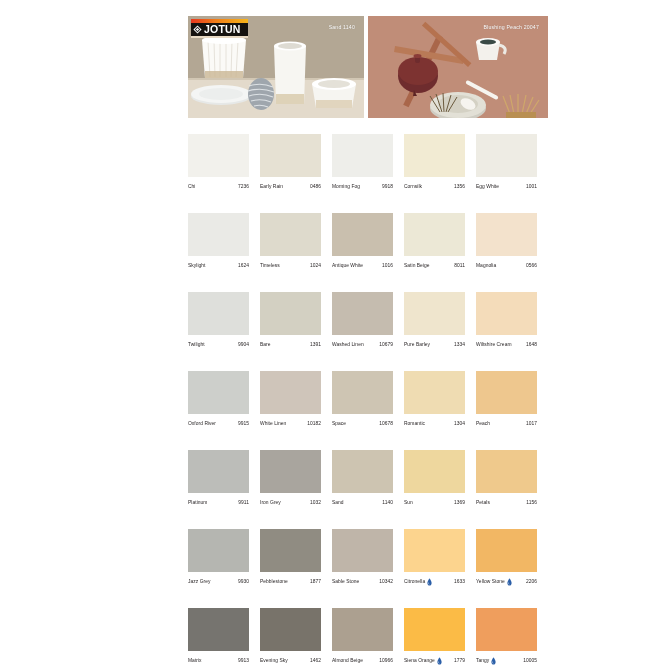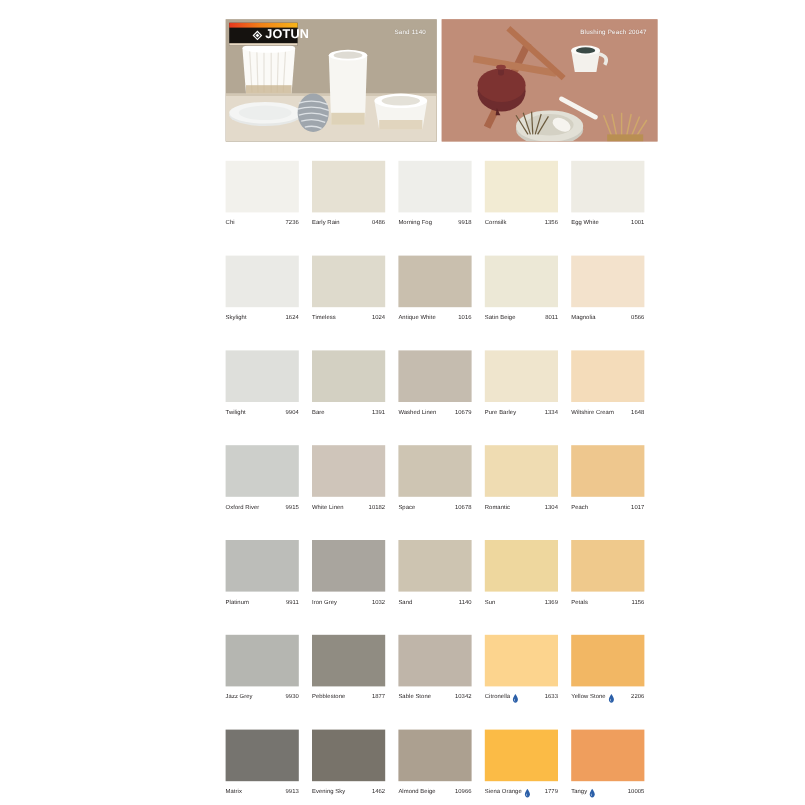--- a/index.html
+++ b/index.html
@@ -60,21 +60,21 @@
   .logo {
     position: absolute;
     left: 3px;
     top: 3px;
     width: 57px;
     height: 19px;
     background: #15120f;
     display: flex;
     align-items: center;
     box-sizing: border-box;
-    padding-left: 19px;
+    padding-left: 2px;
   }
   .logo-topbar {
     position: absolute;
     left: 0; top: 0;
     width: 57px;
     height: 3.5px;
     background: linear-gradient(90deg,#e8381f 0%,#f07f18 45%,#f6b41a 100%);
   }
   .logo-bottombar {
     position: absolute;

